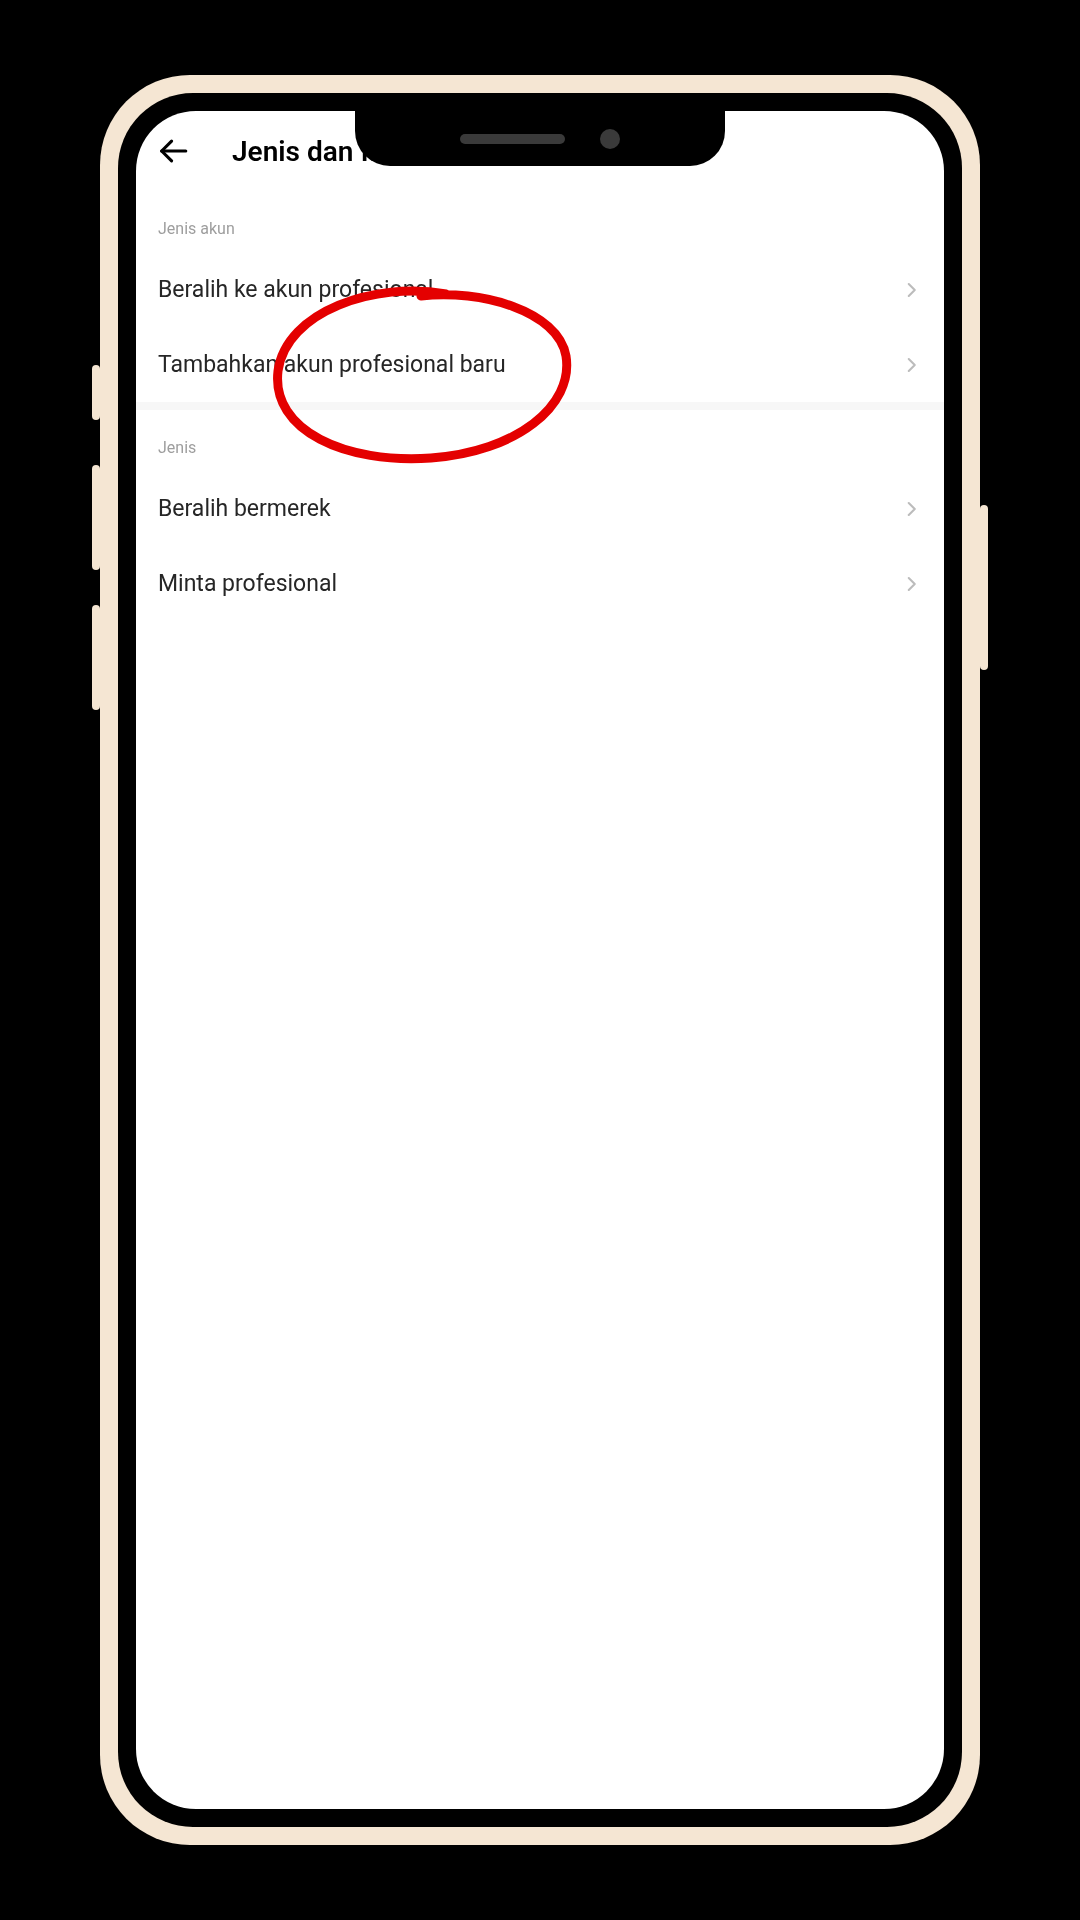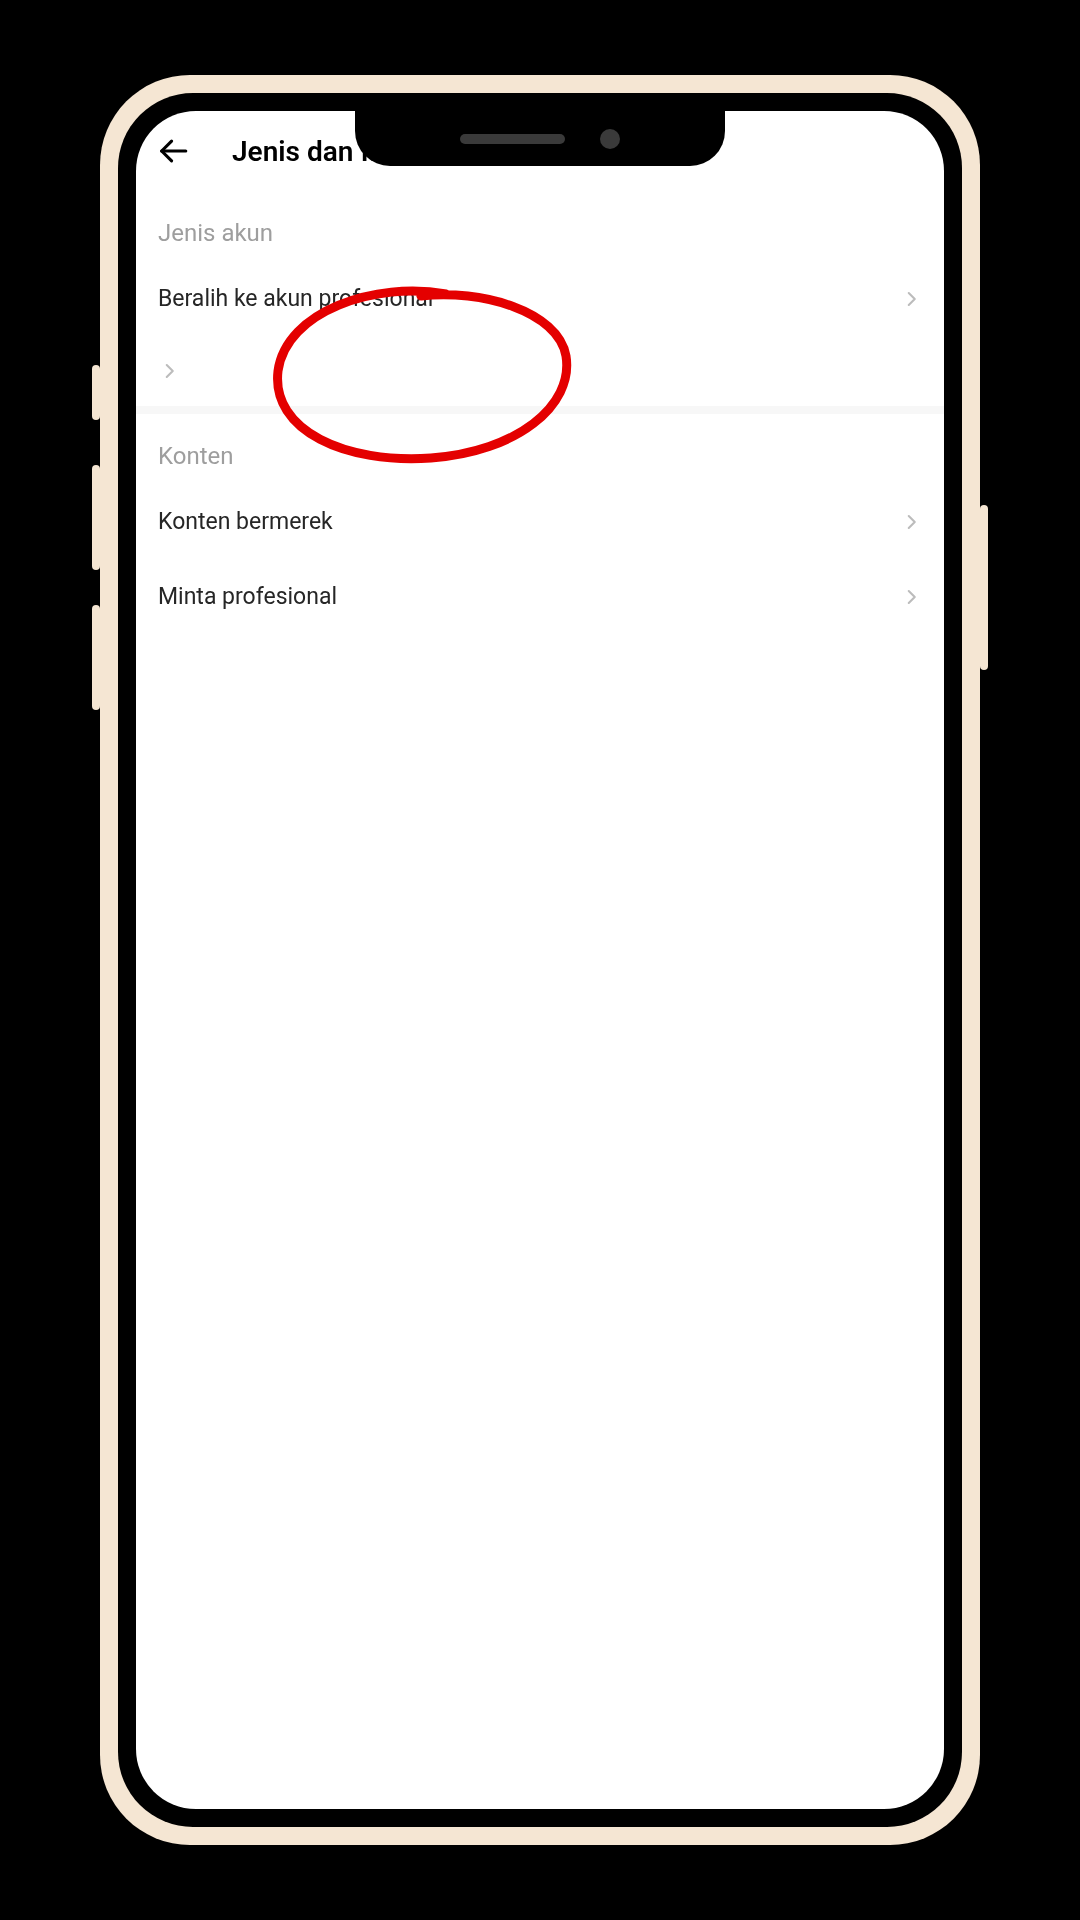--- a/index.html
+++ b/index.html
@@ -87,21 +87,21 @@
       align-items: center;
       justify-content: center;
     }
     .page-title {
       font-size: 28px;
       font-weight: 600;
       color: #000;
     }
     .section-header {
       padding: 28px 22px 14px 22px;
-      font-size: 24px;
+      font-size: 16px;
       color: #9e9e9e;
       font-weight: 400;
     }
     .list-item {
       display: flex;
       align-items: center;
       justify-content: space-between;
       padding: 24px 22px;
       cursor: pointer;
     }
@@ -162,33 +162,34 @@
       <div class="list-item">
         <span class="list-item-label">Beralih ke akun profesional</span>
         <span class="chevron">
           <svg width="18" height="18" viewBox="0 0 24 24" fill="none" stroke="#bcbcbc" stroke-width="2.8" stroke-linecap="round" stroke-linejoin="round">
               <polyline points="9 4 17 12 9 20"></polyline>
             </svg>
         </span>
       </div>
 
       <div class="list-item">
+        <span class="list-item-label">Tambahkan akun profesional baru</span>
         <span class="chevron">
           <svg width="18" height="18" viewBox="0 0 24 24" fill="none" stroke="#bcbcbc" stroke-width="2.8" stroke-linecap="round" stroke-linejoin="round">
               <polyline points="9 4 17 12 9 20"></polyline>
             </svg>
         </span>
       </div>
 
       <div class="divider"></div>
 
-      <div class="section-header">Konten</div>
-
-      <div class="list-item">
-        <span class="list-item-label">Konten bermerek</span>
+      <div class="section-header">Jenis</div>
+
+      <div class="list-item">
+        <span class="list-item-label">Beralih bermerek</span>
         <span class="chevron">
           <svg width="18" height="18" viewBox="0 0 24 24" fill="none" stroke="#bcbcbc" stroke-width="2.8" stroke-linecap="round" stroke-linejoin="round">
               <polyline points="9 4 17 12 9 20"></polyline>
             </svg>
         </span>
       </div>
 
       <div class="list-item">
         <span class="list-item-label">Minta profesional</span>
         <span class="chevron">

